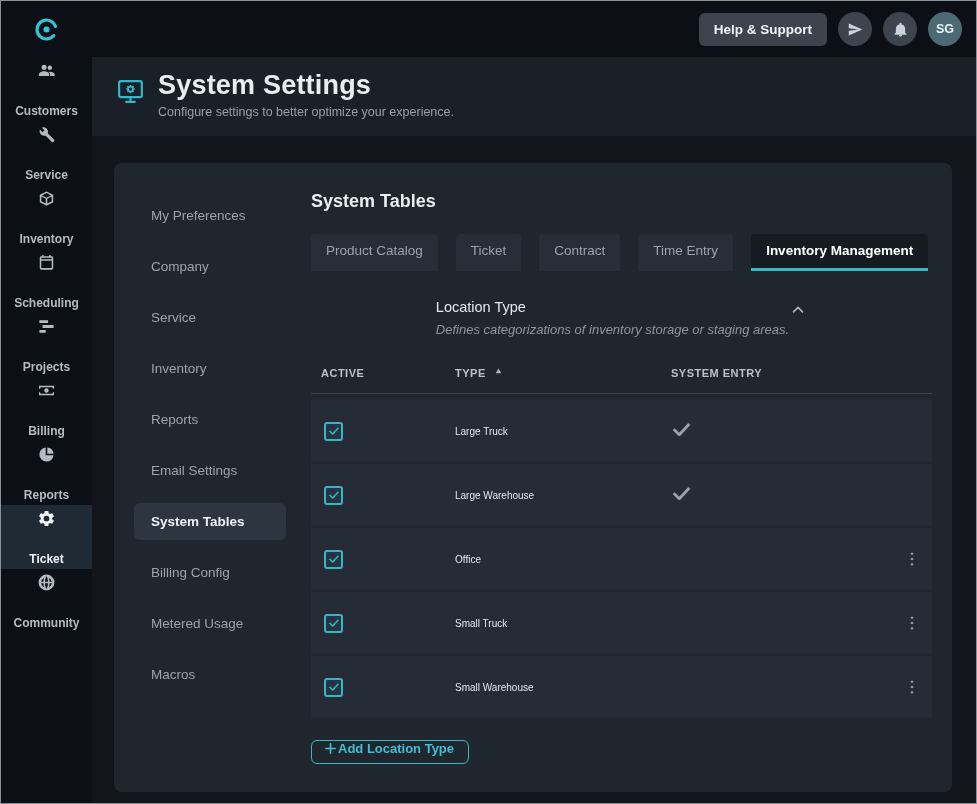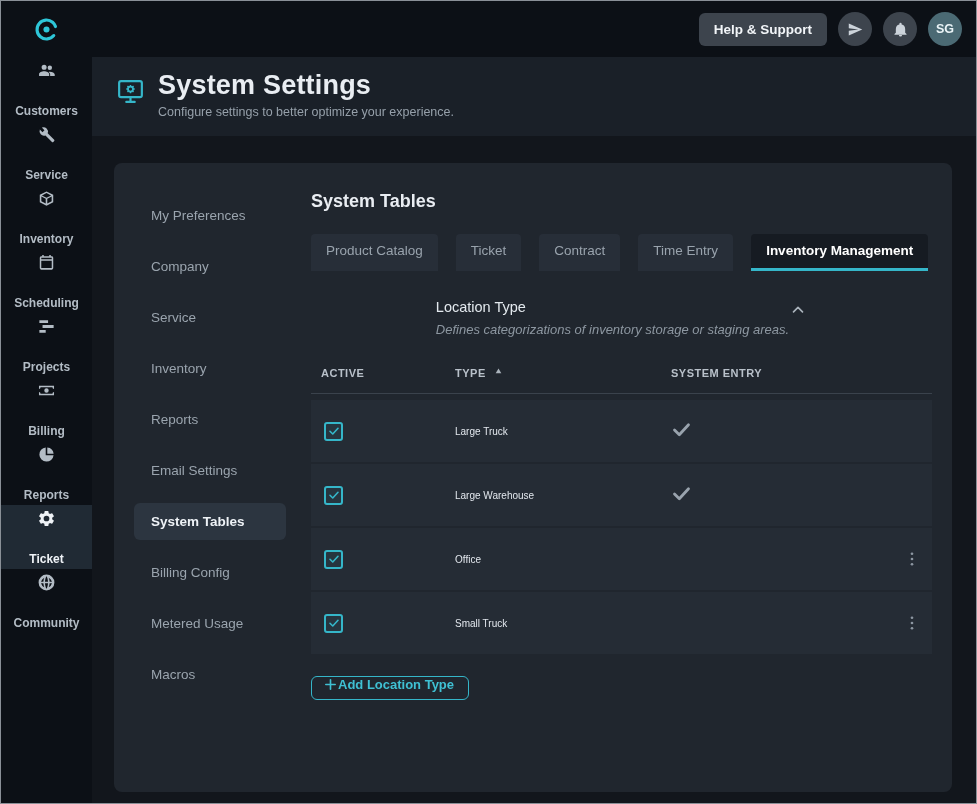--- a/index.html
+++ b/index.html
@@ -298,20 +298,40 @@
                 <div class="cell c-menu">
                   <span class="kebab">
                     <svg class="kb" viewBox="0 0 24 24" aria-hidden="true">
                       <circle cx="12" cy="5" r="1.8" fill="currentColor"></circle>
                       <circle cx="12" cy="12" r="1.8" fill="currentColor"></circle>
                       <circle cx="12" cy="19" r="1.8" fill="currentColor"></circle>
                     </svg>
                   </span>
                 </div>
               </div>
+              <div class="trow">
+                <div class="cell c-active">
+                  <span class="checkbox checked">
+                    <svg class="ck" viewBox="0 0 24 24" aria-hidden="true">
+                      <polyline points="4,12.5 9.5,18 20,6.5" fill="none" stroke="currentColor" stroke-width="3.2" stroke-linecap="round" stroke-linejoin="round"></polyline>
+                    </svg>
+                  </span>
+                </div>
+                <div class="cell c-type val">Small Warehouse</div>
+                <div class="cell c-sys"></div>
+                <div class="cell c-menu">
+                  <span class="kebab">
+                    <svg class="kb" viewBox="0 0 24 24" aria-hidden="true">
+                      <circle cx="12" cy="5" r="1.8" fill="currentColor"></circle>
+                      <circle cx="12" cy="12" r="1.8" fill="currentColor"></circle>
+                      <circle cx="12" cy="19" r="1.8" fill="currentColor"></circle>
+                    </svg>
+                  </span>
+                </div>
+              </div>
             </div>
 
           <button class="add-btn">
             <svg viewBox="0 0 24 24">
                 <path d="M12 4.5v15M4.5 12h15" stroke-width="2.6" stroke-linecap="round" fill="none"></path>
               </svg>
             <span>Add Location Type</span>
           </button>
         </div>
 

